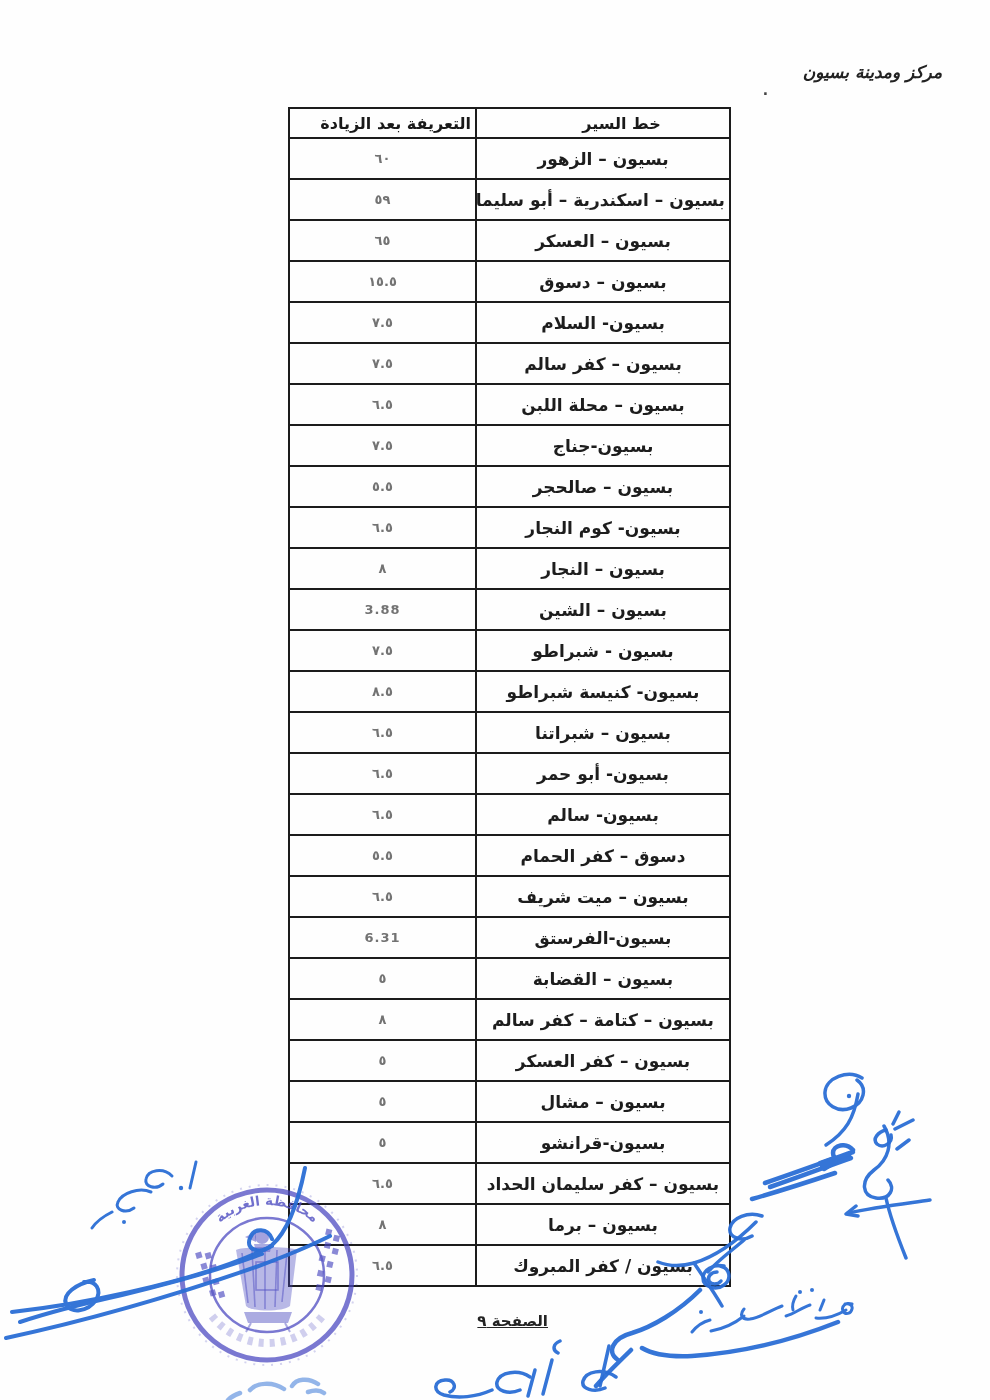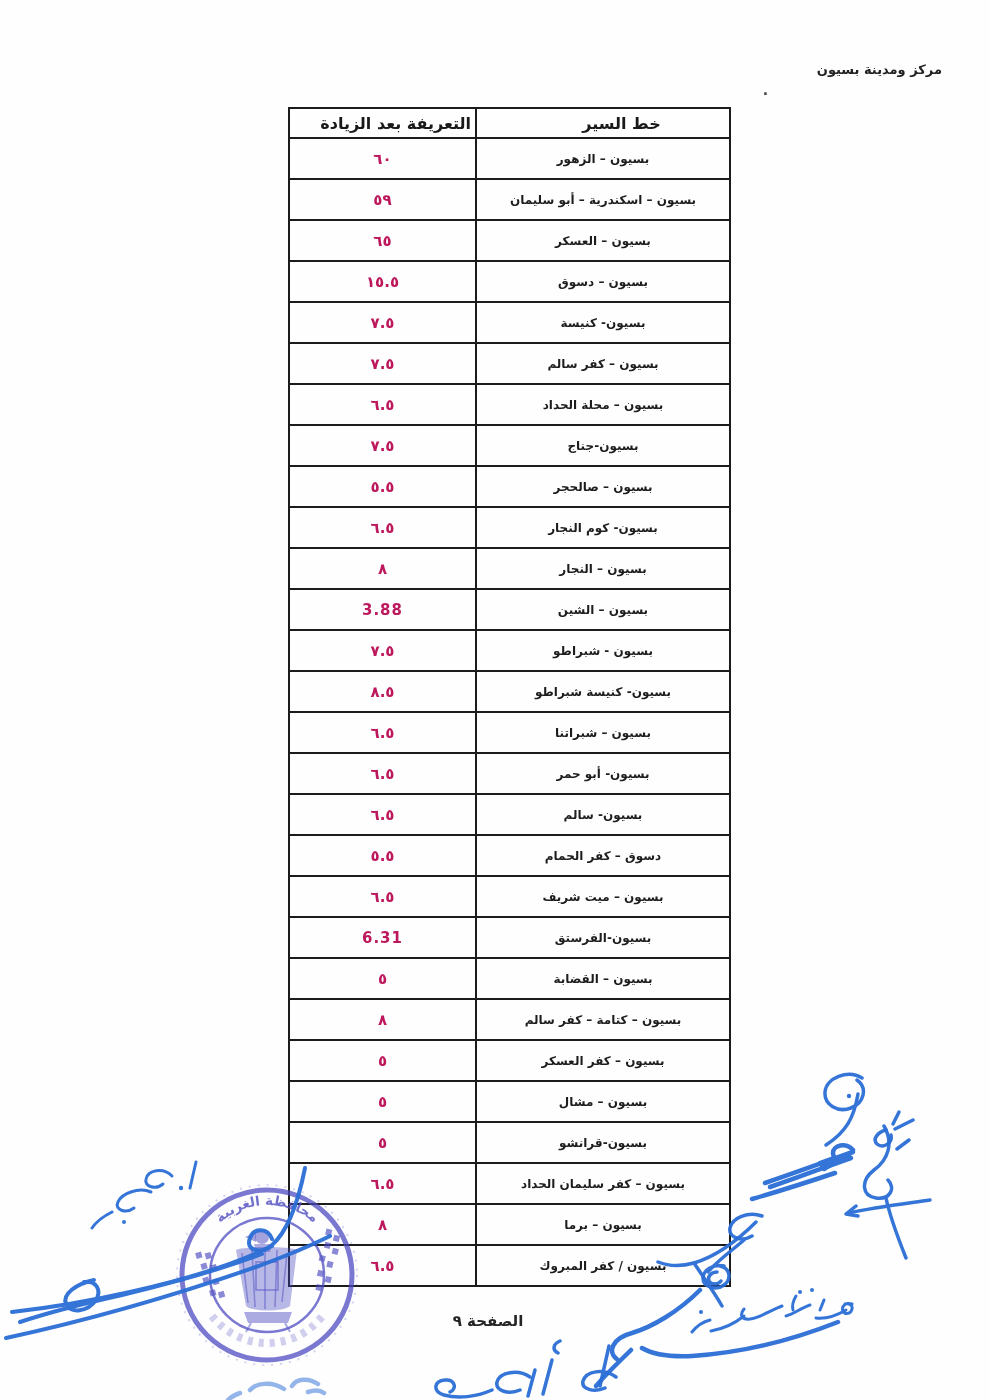--- a/index.html
+++ b/index.html
@@ -6,22 +6,22 @@
   body{
     width:990px;height:1400px;position:relative;overflow:hidden;
     background:#fefefe;
     font-family:"DejaVu Sans", sans-serif;
     color:#1f1f1f;
     --stamp-ink:#4b49c0;
     --sig-ink:#2b6ed5;
   }
   .doc-title{
     position:absolute;top:62px;right:48px;
-    font-size:13px;font-weight:700;direction:rtl;
-    letter-spacing:.2px;color:#222;
+    font-size:17px;font-weight:700;direction:rtl;
+    letter-spacing:.2px;color:#222;font-style:italic;
   }
   .stray-dot{
     position:absolute;top:82px;right:222px;
     font-size:14px;font-weight:700;color:#444;
   }
   table.fare{
     position:absolute;left:288px;top:107px;
     width:441px;border-collapse:collapse;direction:rtl;
     table-layout:fixed;
   }
@@ -30,29 +30,29 @@
   table.fare th, table.fare td{
     border:2px solid #1c1c1c;
     text-align:center;vertical-align:middle;
     padding:0 4px;overflow:hidden;white-space:nowrap;
   }
   table.fare th{
     height:28px;font-size:16px;font-weight:700;color:#191919;padding-left:41px;
   }
   table.fare td{height:39px;}
   td.route-cell{
-    font-size:12px;font-weight:700;color:#1d1d1d;padding-top:6px;
+    font-size:17px;font-weight:700;color:#1d1d1d;padding-top:6px;
   }
   td.tariff-cell{
-    font-size:15px;font-weight:700;color:#be185d;letter-spacing:1px;border-radius:16px;
+    font-size:13px;font-weight:700;color:#737373;letter-spacing:1px;border-radius:16px;
   }
   .page-number{
     position:absolute;left:428px;top:1312px;width:120px;
-    text-align:center;font-size:15px;font-weight:700;
-    direction:rtl;color:#242424;
+    text-align:right;font-size:15px;font-weight:700;
+    direction:rtl;color:#242424;text-decoration:underline;
   }
   svg.overlay{
     position:absolute;left:0;top:0;width:990px;height:1400px;
     pointer-events:none;
   }
   .stamp-stroke{stroke:var(--stamp-ink);fill:none;}
   .stamp-fill{fill:var(--stamp-ink);stroke:none;}
   .stamp-text{fill:var(--stamp-ink);font-family:"DejaVu Sans",sans-serif;
     font-weight:700;font-size:13.5px;letter-spacing:2px;}
   .sig{stroke:var(--sig-ink);fill:none;stroke-linecap:round;stroke-linejoin:round;}
@@ -85,29 +85,29 @@
       </tr>
       <tr>
         <td class="route-cell">بسيون – العسكر</td>
         <td class="tariff-cell">٦٥</td>
       </tr>
       <tr>
         <td class="route-cell">بسيون – دسوق</td>
         <td class="tariff-cell">١٥.٥</td>
       </tr>
       <tr>
-        <td class="route-cell">بسيون- كنيسة</td>
+        <td class="route-cell">بسيون- السلام</td>
         <td class="tariff-cell">٧.٥</td>
       </tr>
       <tr>
         <td class="route-cell">بسيون – كفر سالم</td>
         <td class="tariff-cell">٧.٥</td>
       </tr>
       <tr>
-        <td class="route-cell">بسيون – محلة الحداد</td>
+        <td class="route-cell">بسيون – محلة اللبن</td>
         <td class="tariff-cell">٦.٥</td>
       </tr>
       <tr>
         <td class="route-cell">بسيون-جناج</td>
         <td class="tariff-cell">٧.٥</td>
       </tr>
       <tr>
         <td class="route-cell">بسيون – صالحجر</td>
         <td class="tariff-cell">٥.٥</td>
       </tr>

